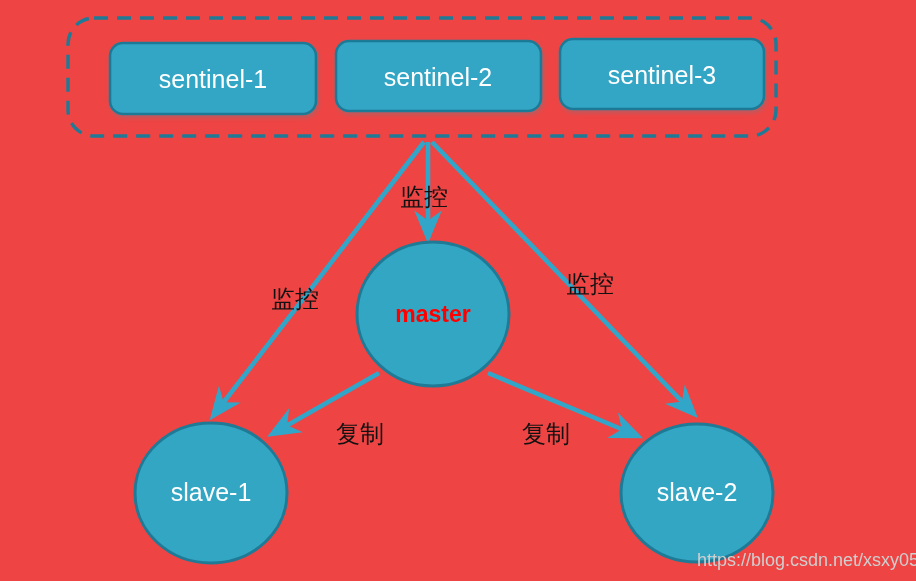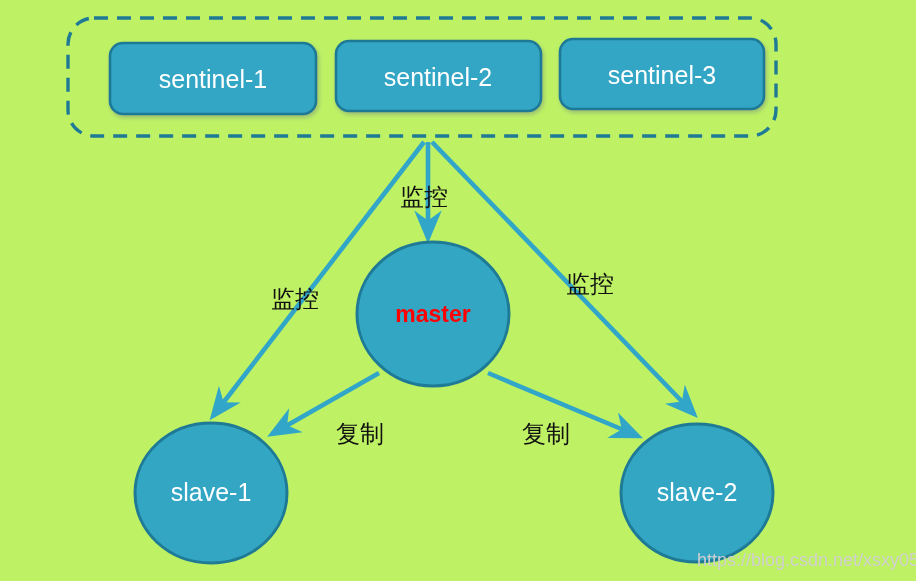--- a/index.html
+++ b/index.html
@@ -7,21 +7,21 @@
     padding: 0;
     background: #ffffff;
   }
   body {
     font-family: "Liberation Sans", "DejaVu Sans", sans-serif;
   }
   #canvas {
     position: relative;
     width: 916px;
     height: 581px;
-    background: #bef264;
+    background: #ef4444;
     overflow: hidden;
   }
   #diagram-svg {
     position: absolute;
     left: 0;
     top: 0;
     width: 916px;
     height: 581px;
   }
   .node-label {

